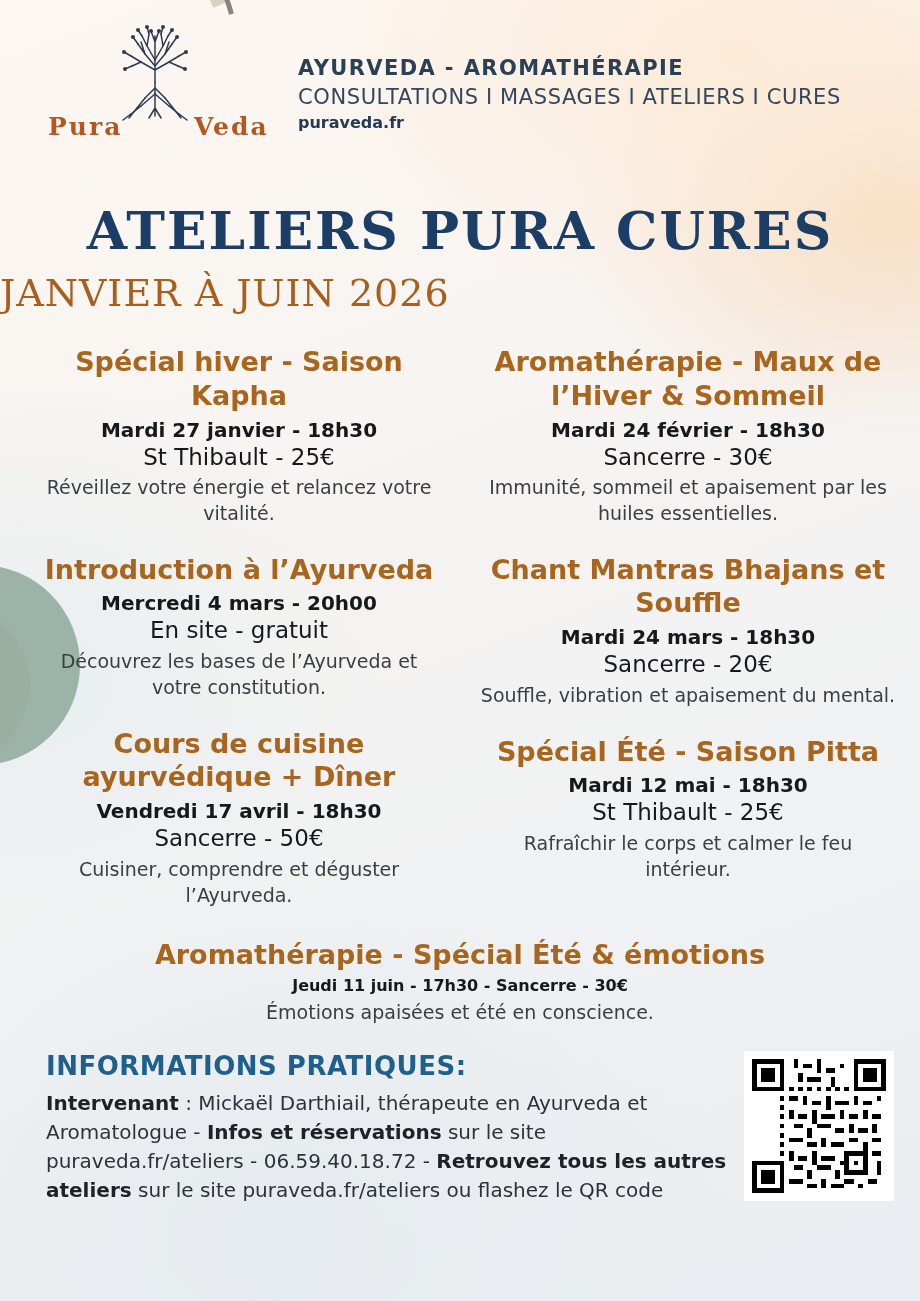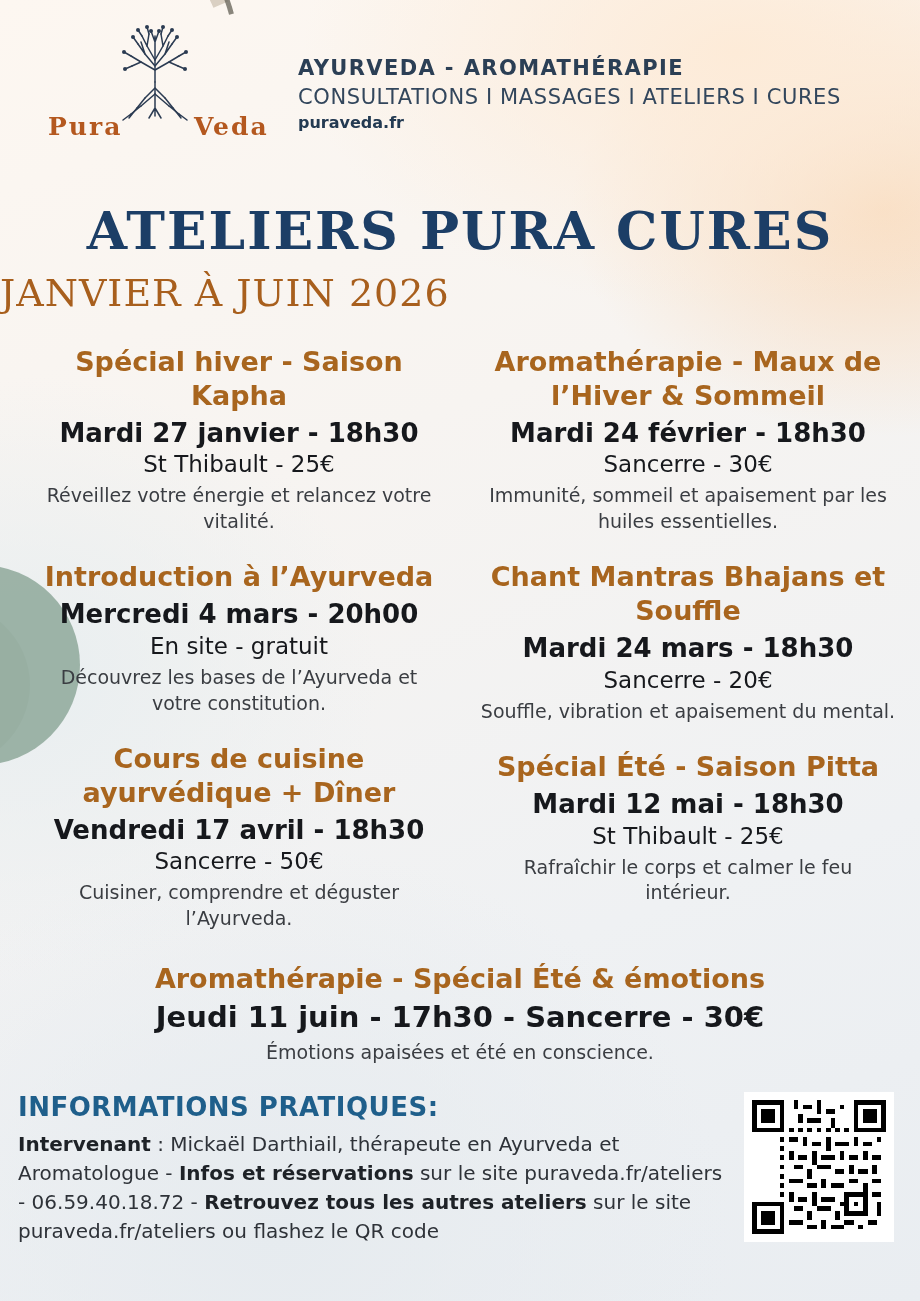--- a/index.html
+++ b/index.html
@@ -181,21 +181,21 @@
   .ws-title {
     font-family: "DejaVu Sans", sans-serif;
     font-weight: bold;
     font-size: 27px;
     line-height: 1.25;
     color: #a8651e;
   }
   .ws-when {
     font-family: "DejaVu Sans", sans-serif;
     font-weight: bold;
-    font-size: 26px;
+    font-size: 20px;
     line-height: 1.3;
     color: #16181c;
     margin-top: 4px;
   }
   .ws-where {
     font-family: "DejaVu Sans", sans-serif;
     font-weight: normal;
     font-size: 23px;
     line-height: 1.3;
     color: #16181c;
@@ -209,28 +209,28 @@
     padding: 0 18px;
   }
 
   .ws-wide {
     position: relative;
     z-index: 5;
     text-align: center;
     padding: 4px 30px 0 30px;
   }
   .ws-wide .ws-title { font-size: 27px; }
-  .ws-wide .ws-when { font-size: 29px; }
+  .ws-wide .ws-when { font-size: 16px; }
 
   
   .info {
     position: relative;
     z-index: 5;
     margin-top: 26px;
-    padding: 0 26px 0 18px;
+    padding: 0 26px 0 46px;
     display: flex;
     align-items: flex-start;
     gap: 16px;
   }
   .info-left { flex: 1 1 auto; }
   .info-heading {
     font-family: "DejaVu Sans", sans-serif;
     font-weight: bold;
     font-size: 26px;
     letter-spacing: .5px;

